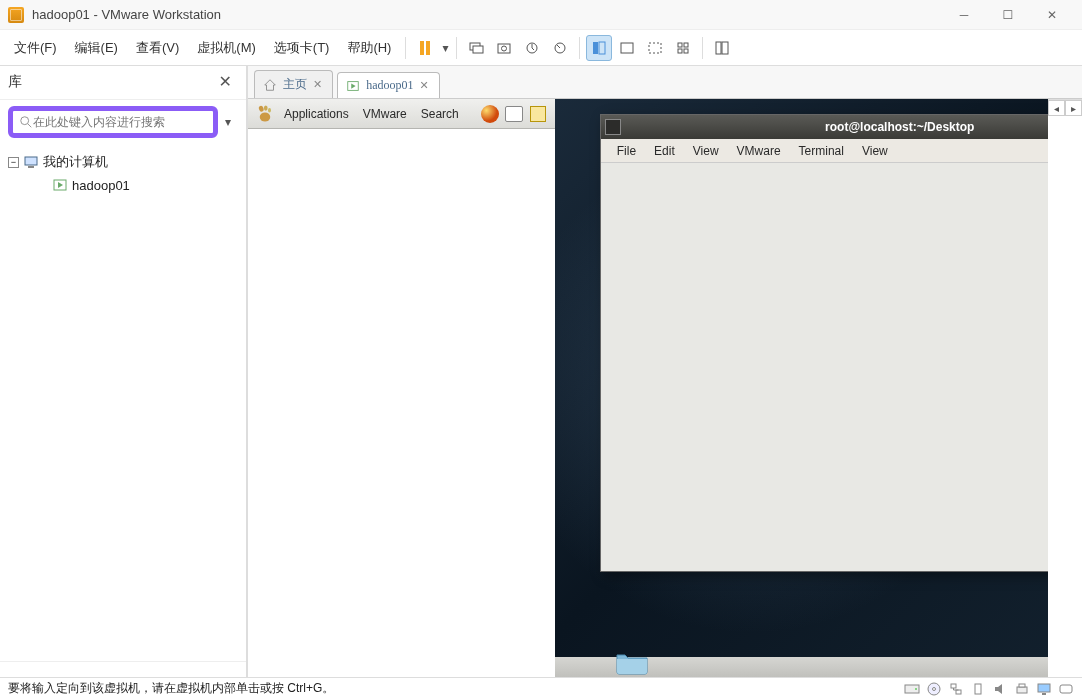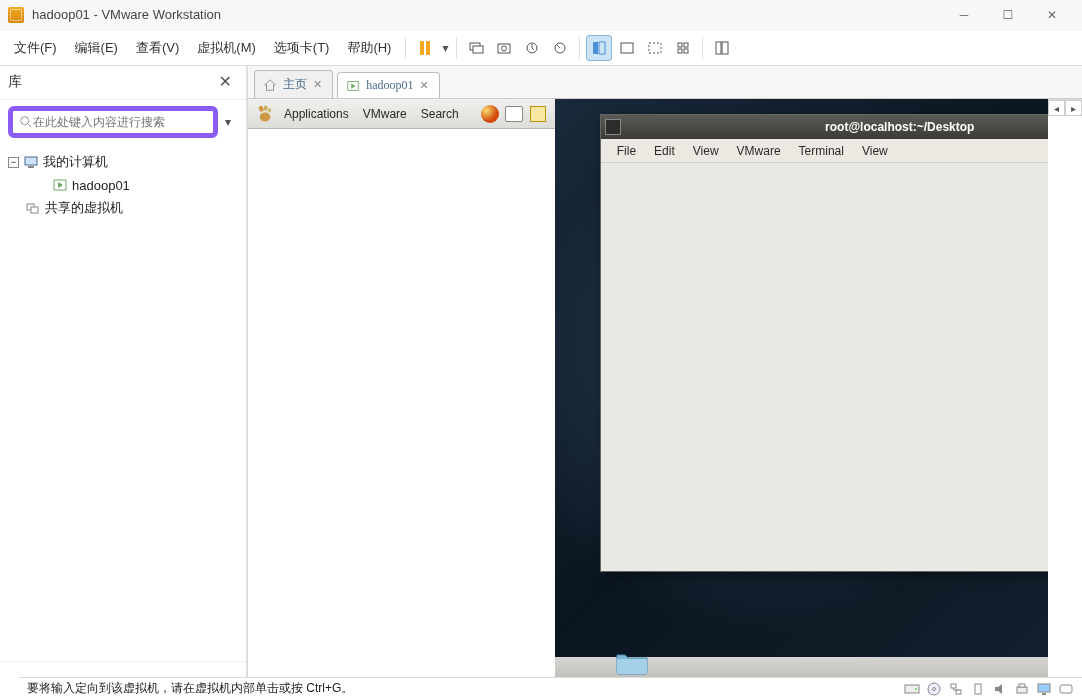--- a/index.html
+++ b/index.html
@@ -77,21 +77,21 @@
   .term-title-icon { width:16px; height:16px; background:#2c2c2a; border:1px solid #888; margin-right:4px; }
   .term-title-text { flex:1; text-align:center; font-size:12px; font-weight:bold; }
   .term-btns { display:flex; gap:3px; }
   .term-wbtn { width:18px; height:16px; background: linear-gradient(#ddd, #bbb); border:1px solid #555; border-radius:2px; display:flex; align-items:center; justify-content:center; font-size:10px; cursor:pointer; color:#222; }
   .term-menubar { height: 24px; background: #ece9e3; display:flex; align-items:center; padding: 0 8px; gap: 2px; border-bottom:1px solid #ccc; }
   .term-menu { padding: 3px 8px; font-size:12px; color:#2a2a2a; cursor:pointer; }
   .term-body { flex:1; background:#fff; font-family: "Courier New", monospace; font-size:13px; padding: 2px 4px; color:#000; position:relative; }
   .term-cursor { display:inline-block; width:8px; height:14px; background:#000; vertical-align:text-bottom; }
   
   
-  .statusbar { height: 22px; background: #fff; border-top: 1px solid #ddd; display:flex; align-items:center; padding: 0 8px; font-size:12px; color:#222;margin-left:19px; }
+  .statusbar { height: 22px; background: #fff; border-top: 1px solid #ddd; display:flex; align-items:center; padding: 0 8px; font-size:12px; color:#222; }
   .statusbar-icons { display:flex; gap:6px; margin-left:auto; }
   .sb-icon { width:16px; height:14px; }
 </style>
 </head>
 <body>
 
 <div class="titlebar">
   <div class="titlebar-icon"></div>
   <span class="titlebar-text">hadoop01 - VMware Workstation</span>
   <div class="titlebar-spacer"></div>
@@ -201,28 +201,20 @@
         <span class="tree-label">我的计算机</span>
       </div>
       <div class="tree-row">
         <span class="tree-indent"></span>
           <span class="tree-indent"></span>
         <svg class="tree-icon" viewBox="0 0 16 16">
             <rect x="2" y="3" width="12" height="10" fill="#fff" stroke="#6aaa6a"></rect>
             <polygon points="6,5 6,11 11,8" fill="#6aaa6a"></polygon>
           </svg>
         <span class="tree-label">hadoop01</span>
-      </div>
-      <div class="tree-row">
-        <span class="tree-indent" style="width:13px"></span>
-        <svg class="tree-icon" viewBox="0 0 16 16">
-            <rect x="2" y="4" width="7" height="6" fill="#fff" stroke="#888"></rect>
-            <rect x="6" y="7" width="7" height="6" fill="#fff" stroke="#888"></rect>
-          </svg>
-        <span class="tree-label">共享的虚拟机</span>
       </div>
     </div>
     <div class="tree-bottom"></div>
   </div>
 
   <div class="content">
     <div class="tabs">
       <div class="tab inactive">
         <svg class="tab-icon" viewBox="0 0 16 16">
             <path d="M8 2L2 8h2v6h8V8h2z" fill="none" stroke="#888"></path>

